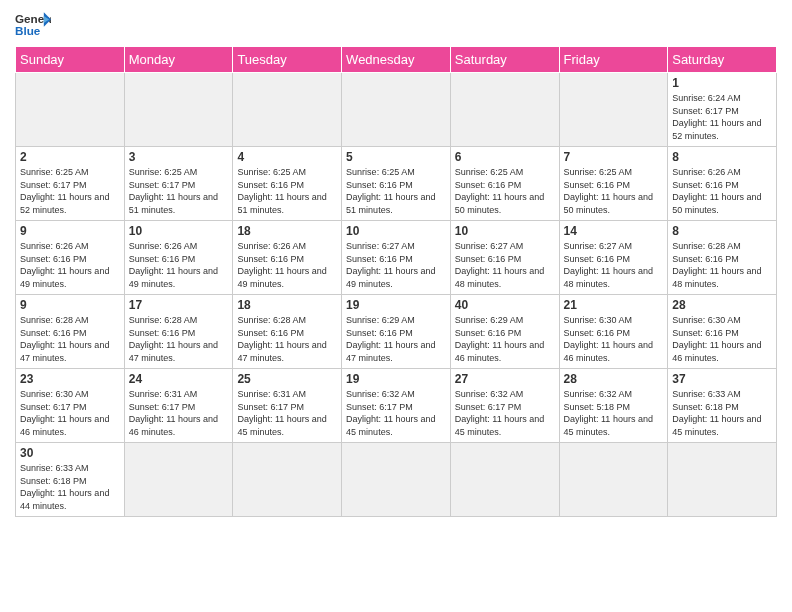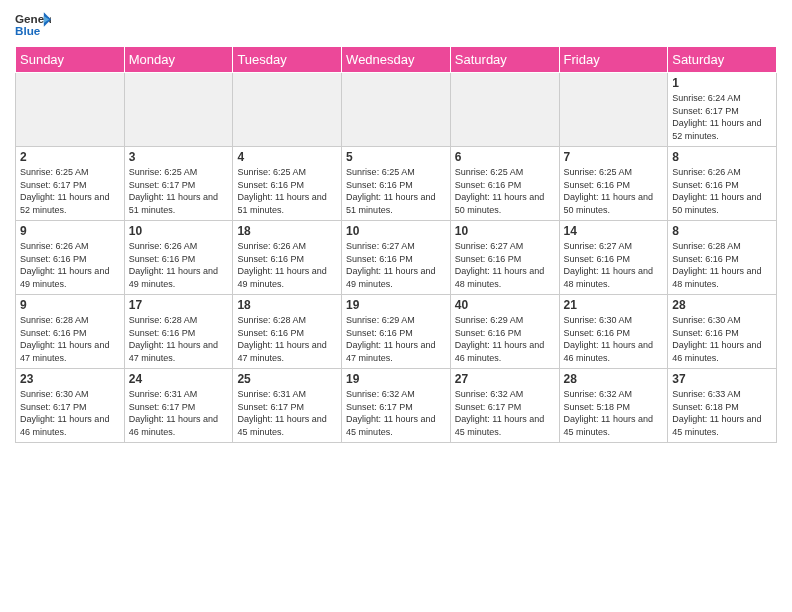--- a/index.html
+++ b/index.html
@@ -297,15 +297,29 @@
 Sunset: 5:18 PM
 Daylight: 11 hours and 45 minutes.</div>
           </td>
           <td>
             <span class="day-number">37</span>
             <div class="day-info">Sunrise: 6:33 AM
 Sunset: 6:18 PM
 Daylight: 11 hours and 45 minutes.</div>
           </td>
         </tr>
+        <tr class="last-row">
+          <td>
+            <span class="day-number">30</span>
+            <div class="day-info">Sunrise: 6:33 AM
+Sunset: 6:18 PM
+Daylight: 11 hours and 44 minutes.</div>
+          </td>
+          <td class="empty"></td>
+          <td class="empty"></td>
+          <td class="empty"></td>
+          <td class="empty"></td>
+          <td class="empty"></td>
+          <td class="empty"></td>
+        </tr>
       </tbody>
   </table>
 </div>
 
 </body></html>

